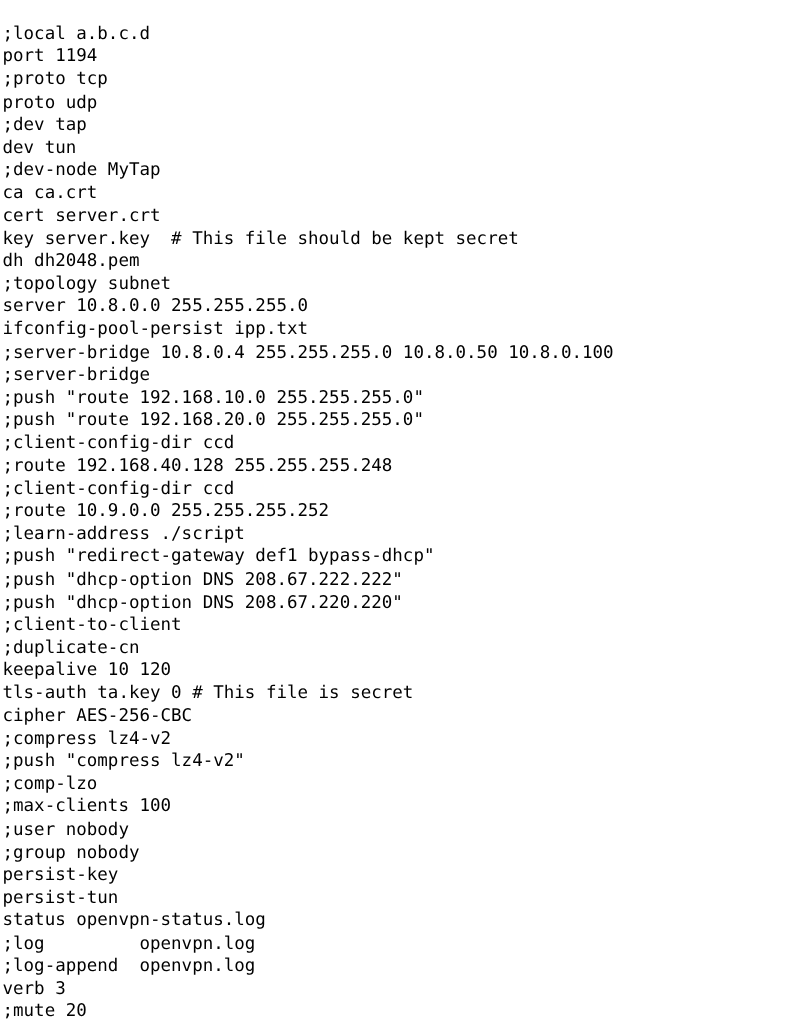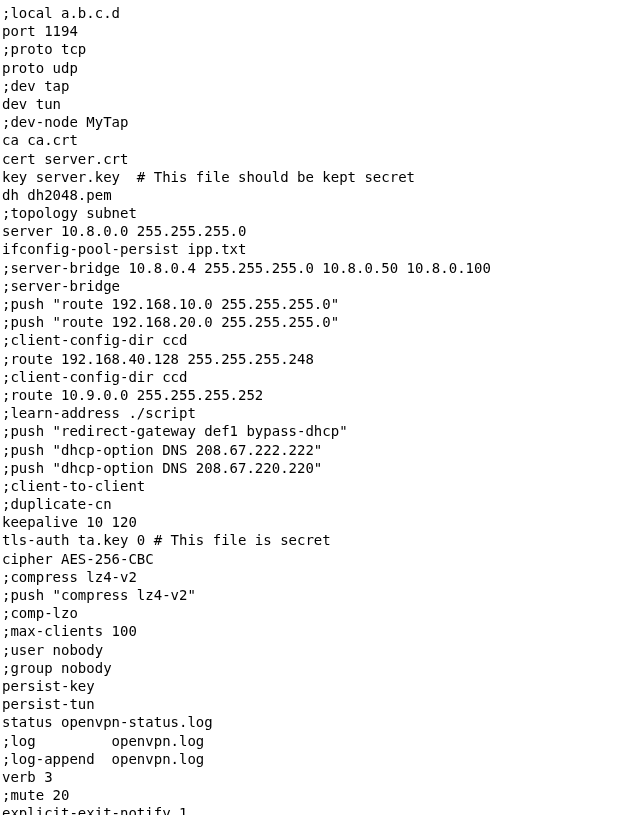--- a/index.html
+++ b/index.html
@@ -11,21 +11,21 @@
   body {
     width: 637px;
     height: 815px;
     overflow: hidden;
   }
   #config-document {
     width: 637px;
     height: 815px;
     background: #ffffff;
     box-sizing: border-box;
-    padding: 4px 0 0 2px;
+    padding: 18px 0 0 2px;
   }
   #config-lines {
     margin: 0;
     padding: 0;
     font-family: "DejaVu Sans Mono", "Liberation Mono", monospace;
     font-size: 14px;
     line-height: 18.2px;
     color: #000000;
     white-space: pre;
     letter-spacing: 0px;

